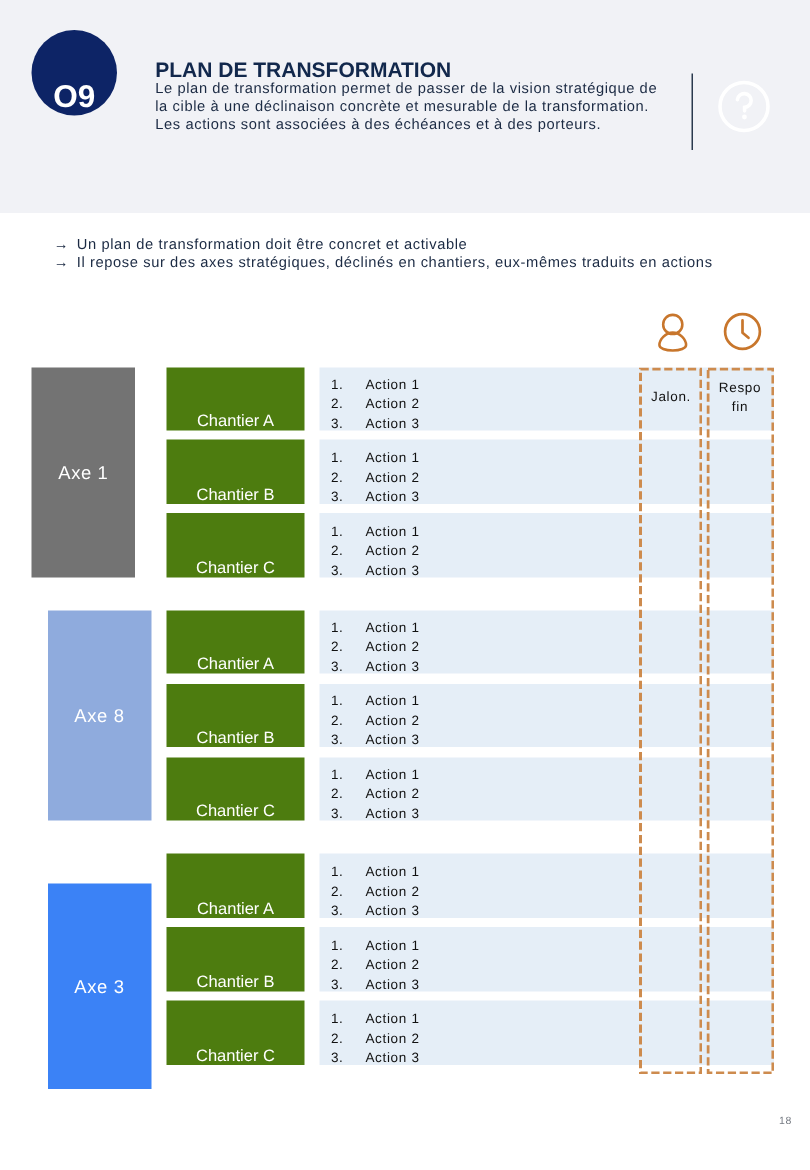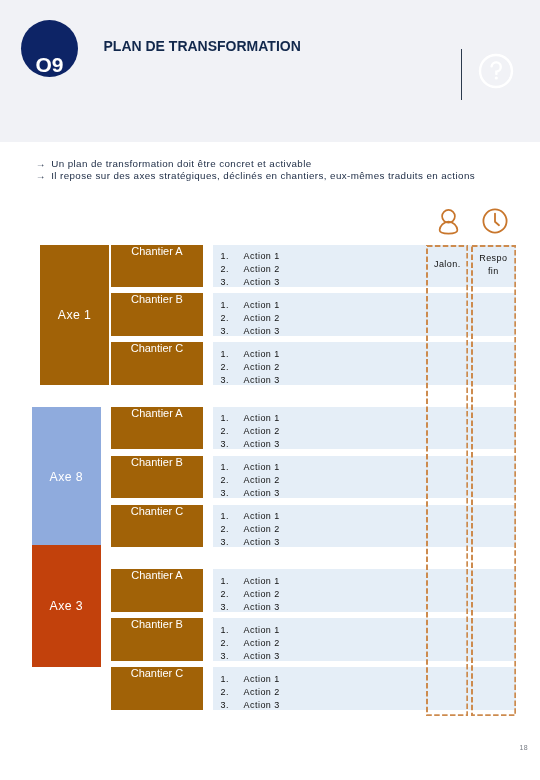--- a/index.html
+++ b/index.html
@@ -10,39 +10,42 @@
   .subtitle{position:absolute;left:103.5px;top:53.5px;width:360px;font-size:9.8px;letter-spacing:0.4px;line-height:12.3px;color:#1b2a43;white-space:pre-line;}
   .vline{position:absolute;left:461px;top:49px;width:1px;height:51px;background:#2b3a4e;}
   .qmark{position:absolute;left:477px;top:52px;width:38px;height:38px;}
   .bullets{position:absolute;left:35.8px;top:158.3px;font-size:9.8px;letter-spacing:0.4px;line-height:12.2px;color:#1b2a43;white-space:nowrap;}
   .brow{position:relative;height:12.2px;}
   .arrow{position:absolute;left:0;top:0;width:12px;}
   .btext{position:absolute;left:15.4px;top:0;}
   .icons{position:absolute;}
   .table{position:absolute;left:0;top:0;}
   .axebox{position:absolute;display:flex;align-items:center;justify-content:center;color:#ffffff;font-size:12.3px;letter-spacing:0.4px;}
-  .chbox{position:absolute;display:flex;align-items:flex-start;justify-content:center;color:#ffffff;font-size:11px;background:#a16207;}
+  .chbox{position:absolute;display:flex;align-items:flex-end;justify-content:center;color:#ffffff;font-size:11px;background:#4d7c0f;}
   .actbox{position:absolute;background:#e5eef7;}
   .actlist{position:absolute;font-size:9px;letter-spacing:0.45px;color:#111111;line-height:13.1px;white-space:nowrap;}
   .actrow{position:relative;height:13.1px;}
   .actnum{position:absolute;left:0;top:0;}
   .acttext{position:absolute;left:23px;top:0;}
   .dashcol{position:absolute;}
   .dashcol svg{display:block;}
   .colhdr{position:absolute;font-size:9px;letter-spacing:0.45px;color:#111;text-align:center;line-height:13.1px;}
   .pagenum{position:absolute;right:12px;top:744px;font-size:7px;color:#777c84;letter-spacing:0.4px;}
 </style>
 </head>
 <body>
 
 <div class="header">
   <div class="logo">
       <span>O9</span>
     </div>
   <div class="title">PLAN DE TRANSFORMATION</div>
+  <div class="subtitle">Le plan de transformation permet de passer de la vision stratégique de
+la cible à une déclinaison concrète et mesurable de la transformation.
+Les actions sont associées à des échéances et à des porteurs.</div>
   <div class="vline"></div>
   <div class="qmark">
     <svg viewBox="0 0 38 38" width="38" height="38">
         <circle cx="19" cy="19" r="16" fill="none" stroke="#ffffff" stroke-width="2.4"></circle>
     <path d="M14.6 14.4a4.6 4.6 0 1 1 4.8 5.2v2.3" fill="none" stroke="#ffffff" stroke-width="2.4" stroke-linecap="round"></path>
     <circle cx="19.3" cy="26" r="1.6" fill="#ffffff"></circle>
       </svg>
   </div>
 </div>
 
@@ -64,21 +67,21 @@
     </svg>
 </div>
 <div class="icons" style="left:482px;top:208px;width:26px;height:26px">
   <svg viewBox="0 0 26 26" width="26" height="26">
       <circle cx="13" cy="13" r="11.6" fill="none" stroke="#c8762c" stroke-width="1.8"></circle>
   <path d="M13 5.6v8.2l4 3.4" fill="none" stroke="#c8762c" stroke-width="1.8" stroke-linecap="round" stroke-linejoin="round"></path>
     </svg>
 </div>
 
 <div class="table">
-<div class="axebox" style="left:40px;top:244.5px;width:69.2px;height:140.4px;background:#a16207">
+<div class="axebox" style="left:21px;top:244.5px;width:69.2px;height:140.4px;background:#737373">
       <span>Axe 1</span>
     </div>
 <div class="actbox" style="left:213.0px;top:244.5px;width:303.0px;height:42.6px"></div>
 <div class="chbox" style="left:111.2px;top:244.5px;width:91.6px;height:42.6px">
       <span>Chantier A</span>
     </div>
 <div class="actlist" style="left:220.6px;top:249.9px">
       <div class="actrow">
         <span class="actnum">1.</span>
         <span class="acttext">Action 1</span>
@@ -178,21 +181,21 @@
       </div>
       <div class="actrow">
         <span class="actnum">2.</span>
         <span class="acttext">Action 2</span>
       </div>
       <div class="actrow">
         <span class="actnum">3.</span>
         <span class="acttext">Action 3</span>
       </div>
     </div>
-<div class="axebox" style="left:31.7px;top:545px;width:69.2px;height:122px;background:#c2410c">
+<div class="axebox" style="left:31.7px;top:589px;width:69.2px;height:137px;background:#3b82f6">
       <span>Axe 3</span>
     </div>
 <div class="actbox" style="left:213.0px;top:569.3px;width:303.0px;height:42.6px"></div>
 <div class="chbox" style="left:111.2px;top:569.3px;width:91.6px;height:42.6px">
       <span>Chantier A</span>
     </div>
 <div class="actlist" style="left:220.6px;top:574.6999999999999px">
       <div class="actrow">
         <span class="actnum">1.</span>
         <span class="acttext">Action 1</span>

